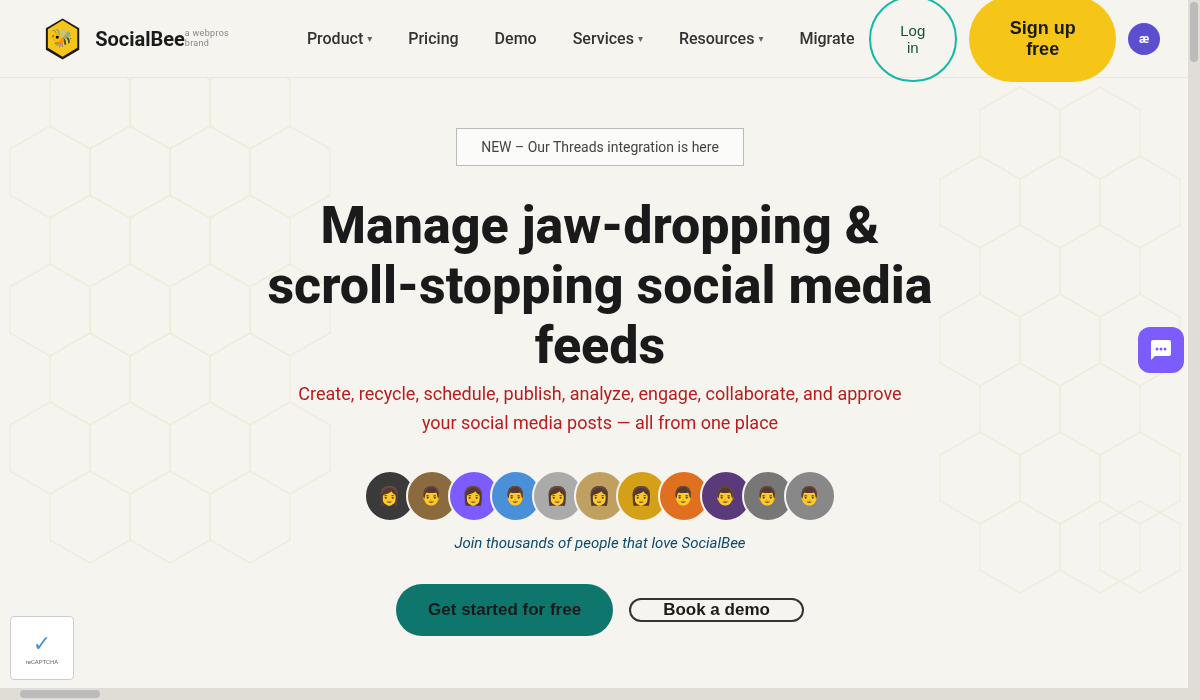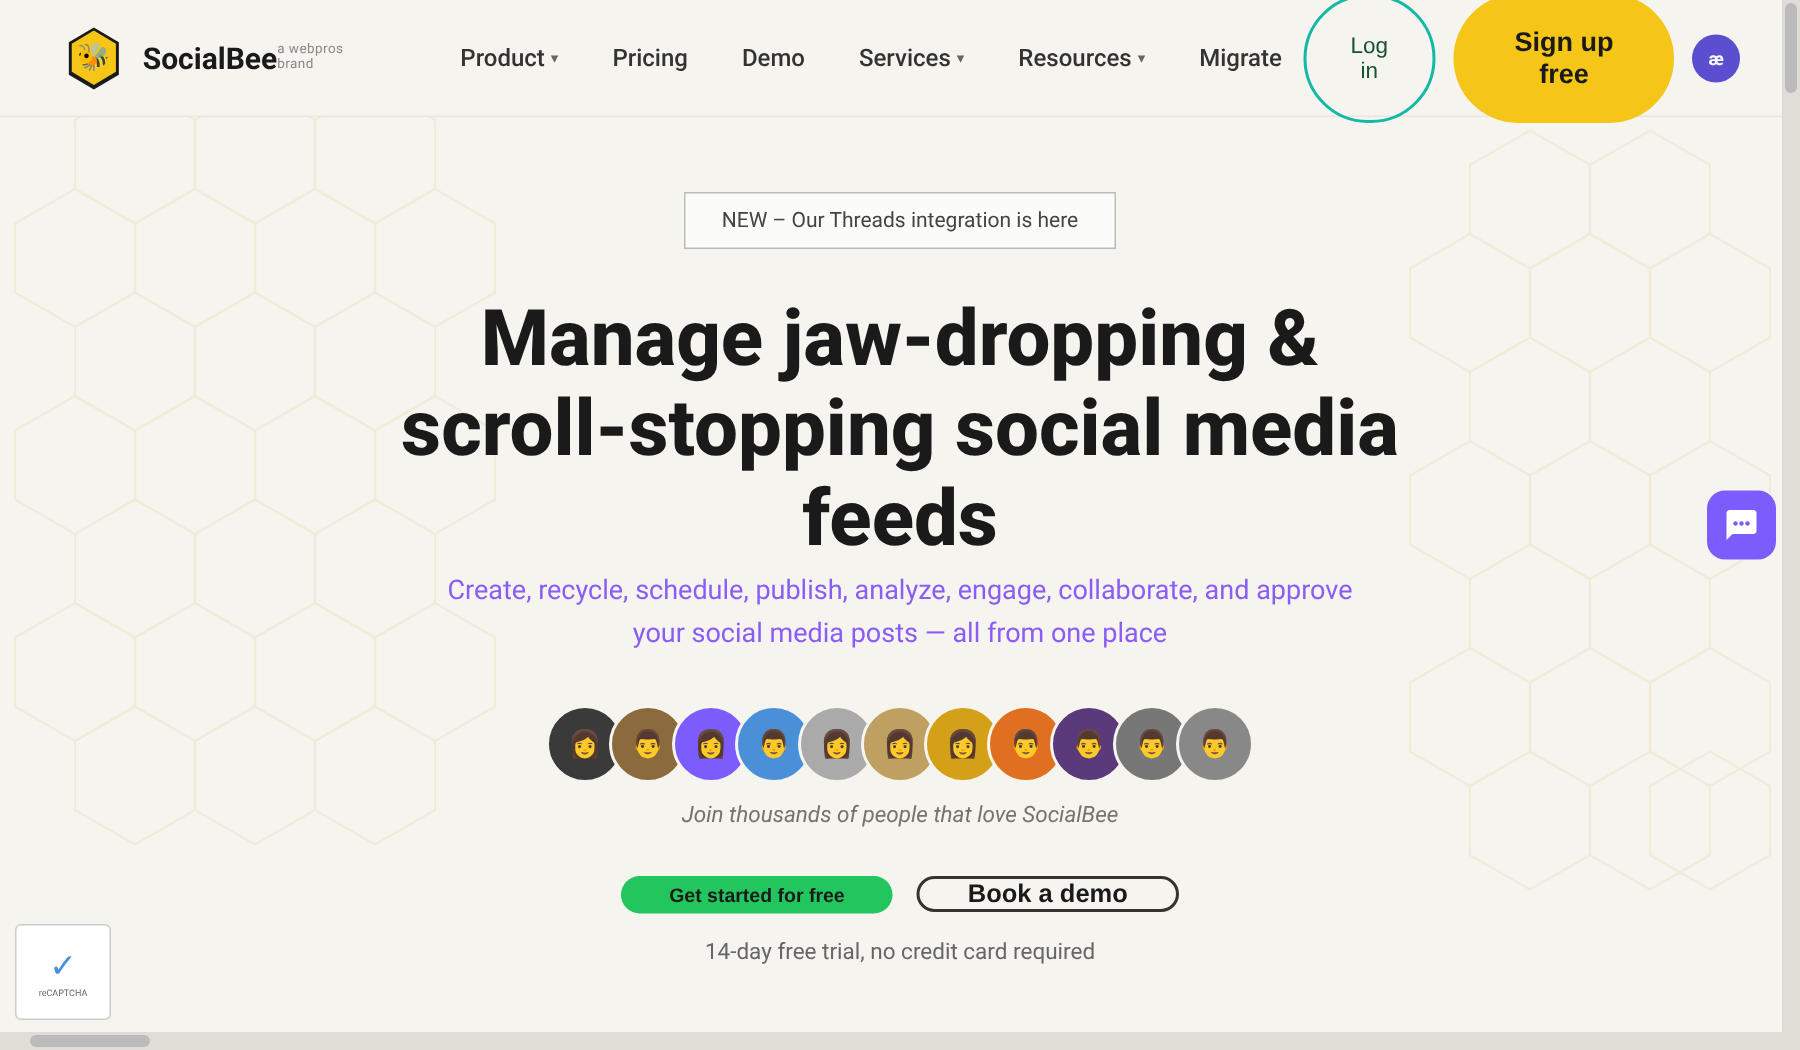--- a/index.html
+++ b/index.html
@@ -151,21 +151,21 @@
       font-size: 52px;
       font-weight: 800;
       color: #1a1a1a;
       line-height: 1.15;
       max-width: 700px;
       margin-bottom: 5px;
       text-align: center;
     }
     .hero-subtitle {
       font-size: 18px;
-      color: #8b5cf6;
+      color: #b91c1c;
       max-width: 620px;
       line-height: 1.6;
       margin-bottom: 32px;
     }
     .avatars-row {
       display: flex;
       align-items: center;
       justify-content: center;
       margin-bottom: 12px;
     }
@@ -178,36 +178,36 @@
       overflow: hidden;
       background: #ccc;
       display: flex;
       align-items: center;
       justify-content: center;
       font-size: 18px;
     }
     .avatar-item:first-child { margin-left: 0; }
     .love-text {
       font-size: 15px;
-      color: #737373;
+      color: #0c4a6e;
       font-style: italic;
       margin-bottom: 32px;
     }
     .cta-row {
       display: flex;
       gap: 16px;
       align-items: center;
       margin-bottom: 16px;
     }
     .btn-get-started {
-      padding: 5px 32px;
-      background: #22c55e;
+      padding: 16px 32px;
+      background: #0f766e;
       border: none;
       border-radius: 50px;
-      font-size: 13px;
+      font-size: 17px;
       font-weight: 700;
       color: #1a1a1a;
       cursor: pointer;
     }
     .btn-book-demo {
       padding: 0 32px;
       background: transparent;
       border: 2.5px solid #333;
       border-radius: 50px;
       font-size: 17px;
@@ -425,21 +425,20 @@
     <div class="avatar-item" style="background:#888; color:white;">👨</div>
   </div>
 
   <p class="love-text">Join thousands of people that love SocialBee</p>
 
   <div class="cta-row">
     <button class="btn-get-started">Get started for free</button>
     <button class="btn-book-demo">Book a demo</button>
   </div>
 
-  <p class="trial-text">14-day free trial, no credit card required</p>
 </main>
 
 <div class="chat-widget">
   <svg width="24" height="24" viewBox="0 0 24 24" fill="none">
     <path d="M20 2H4C2.9 2 2 2.9 2 4V22L6 18H20C21.1 18 22 17.1 22 16V4C22 2.9 21.1 2 20 2Z" fill="white"></path>
     <circle cx="8" cy="11" r="1.5" fill="#7c5cfc"></circle>
     <circle cx="12" cy="11" r="1.5" fill="#7c5cfc"></circle>
     <circle cx="16" cy="11" r="1.5" fill="#7c5cfc"></circle>
   </svg>
 </div>

